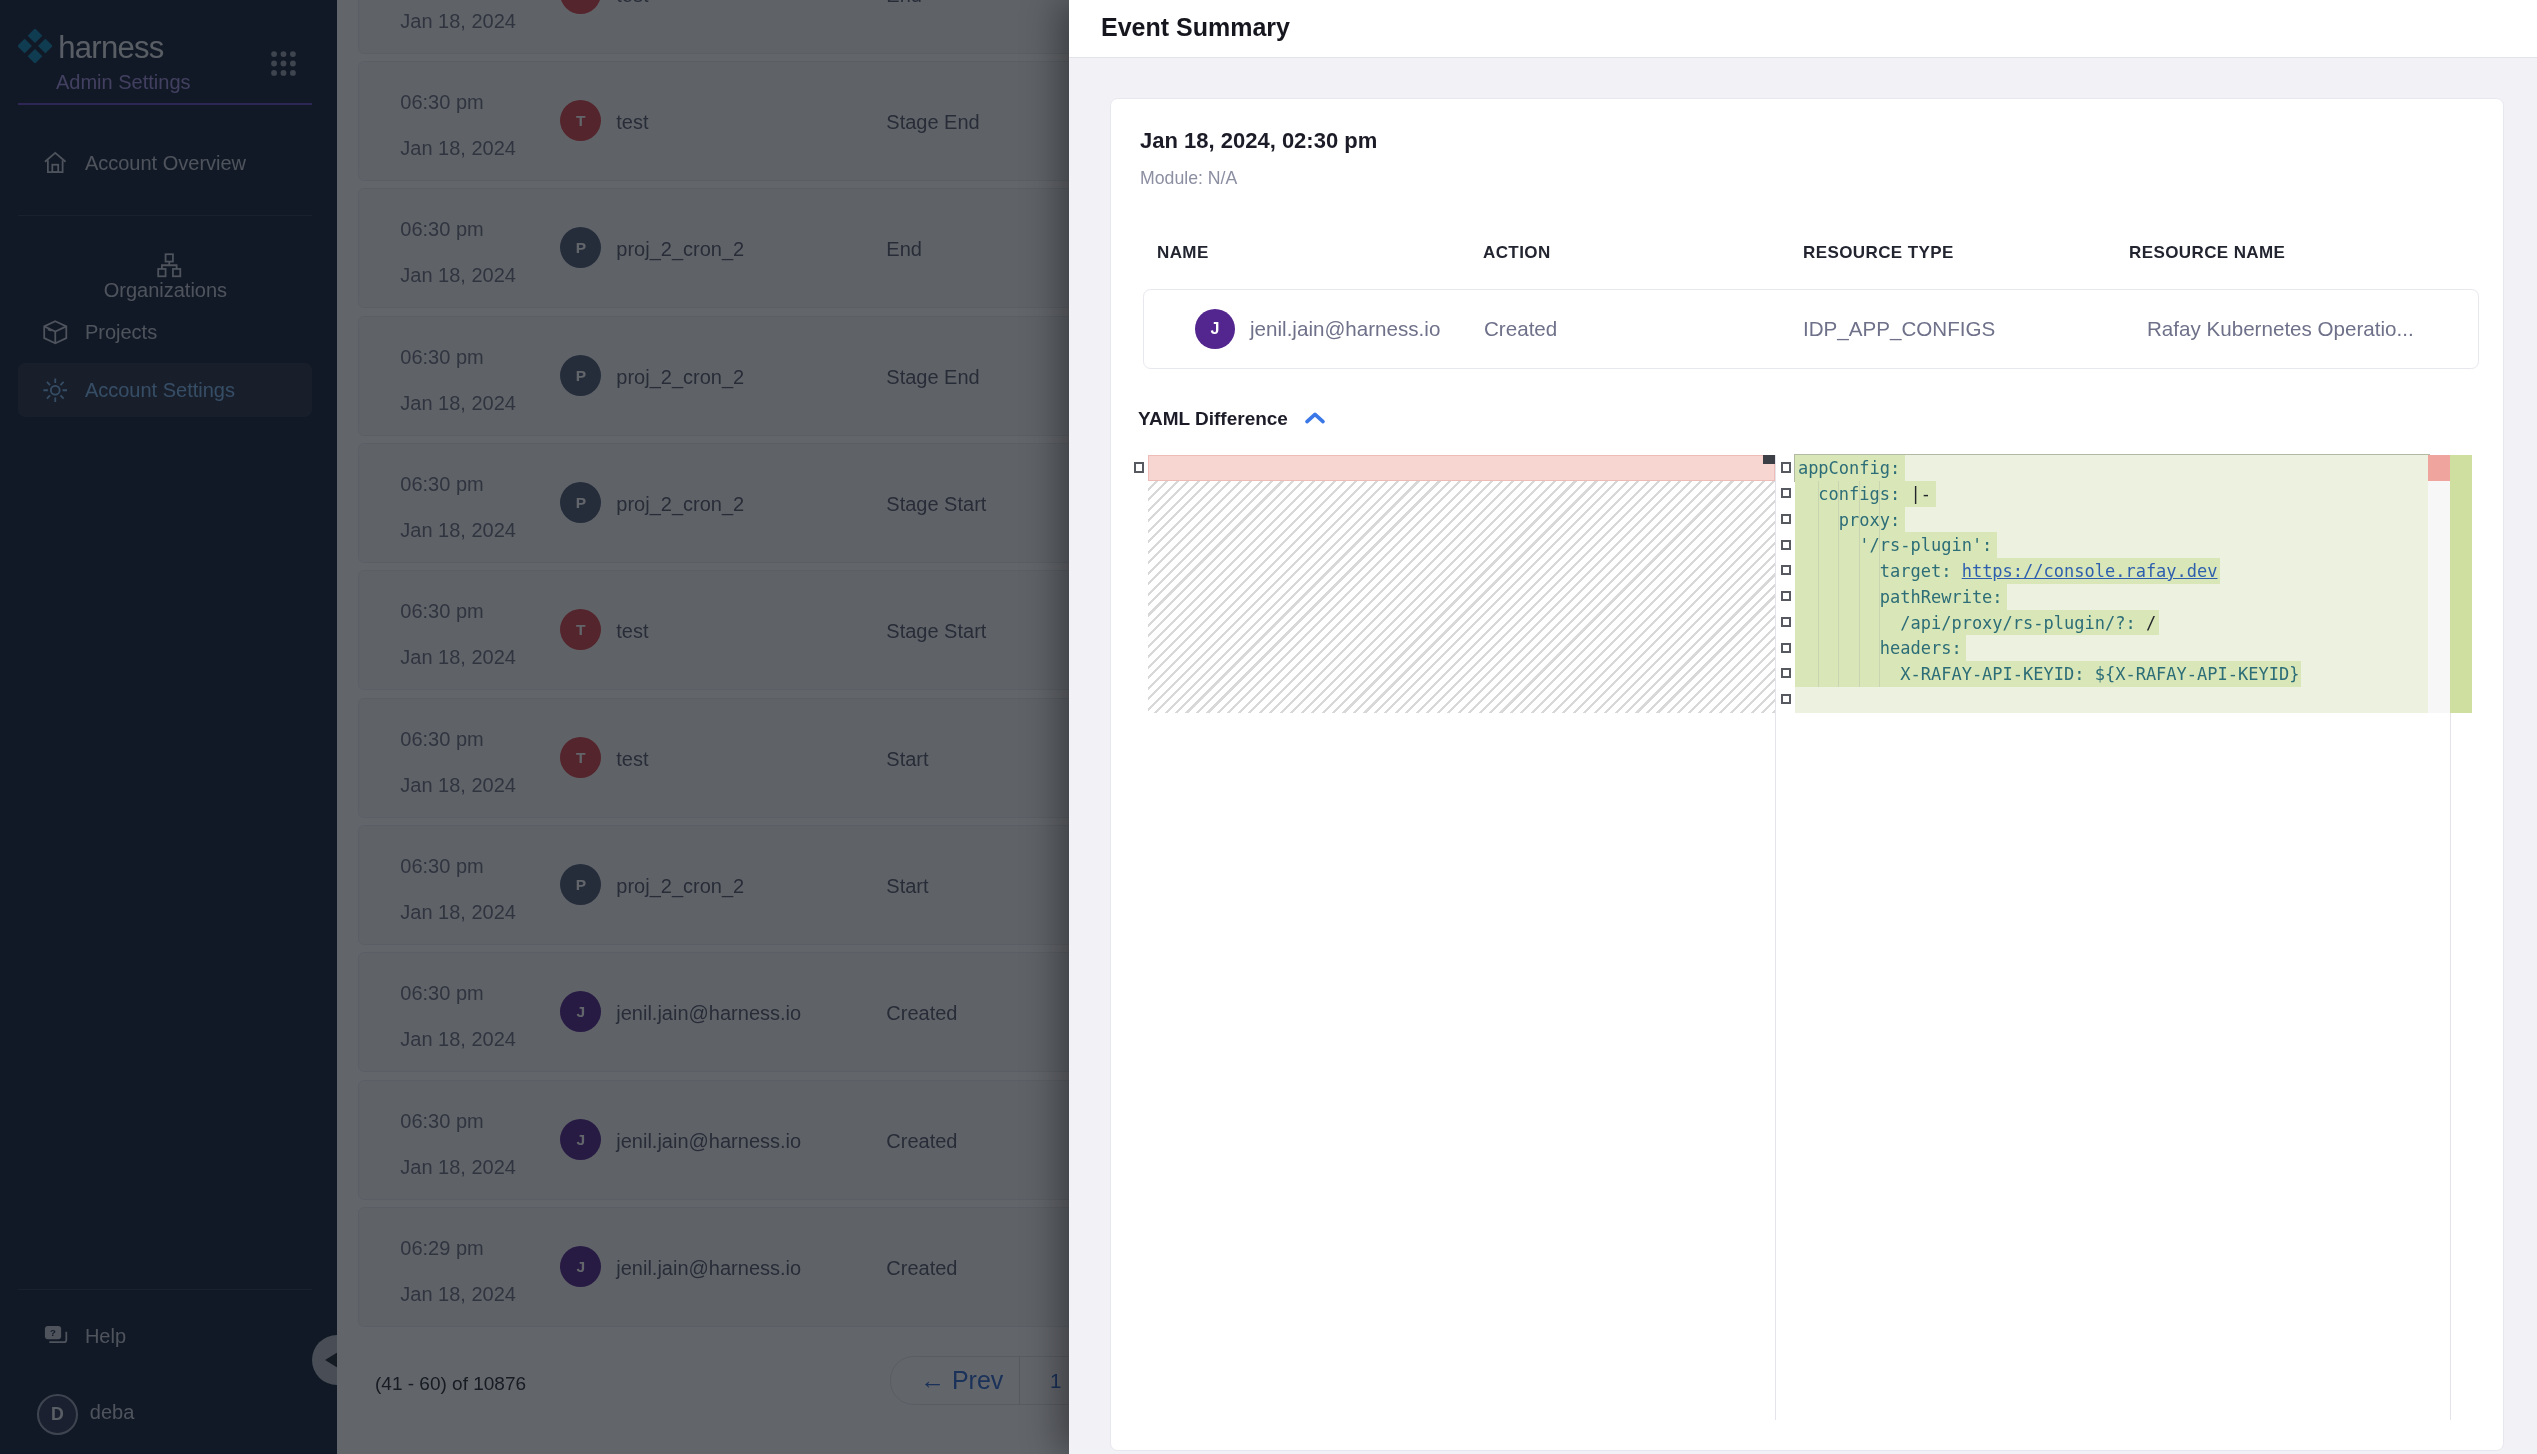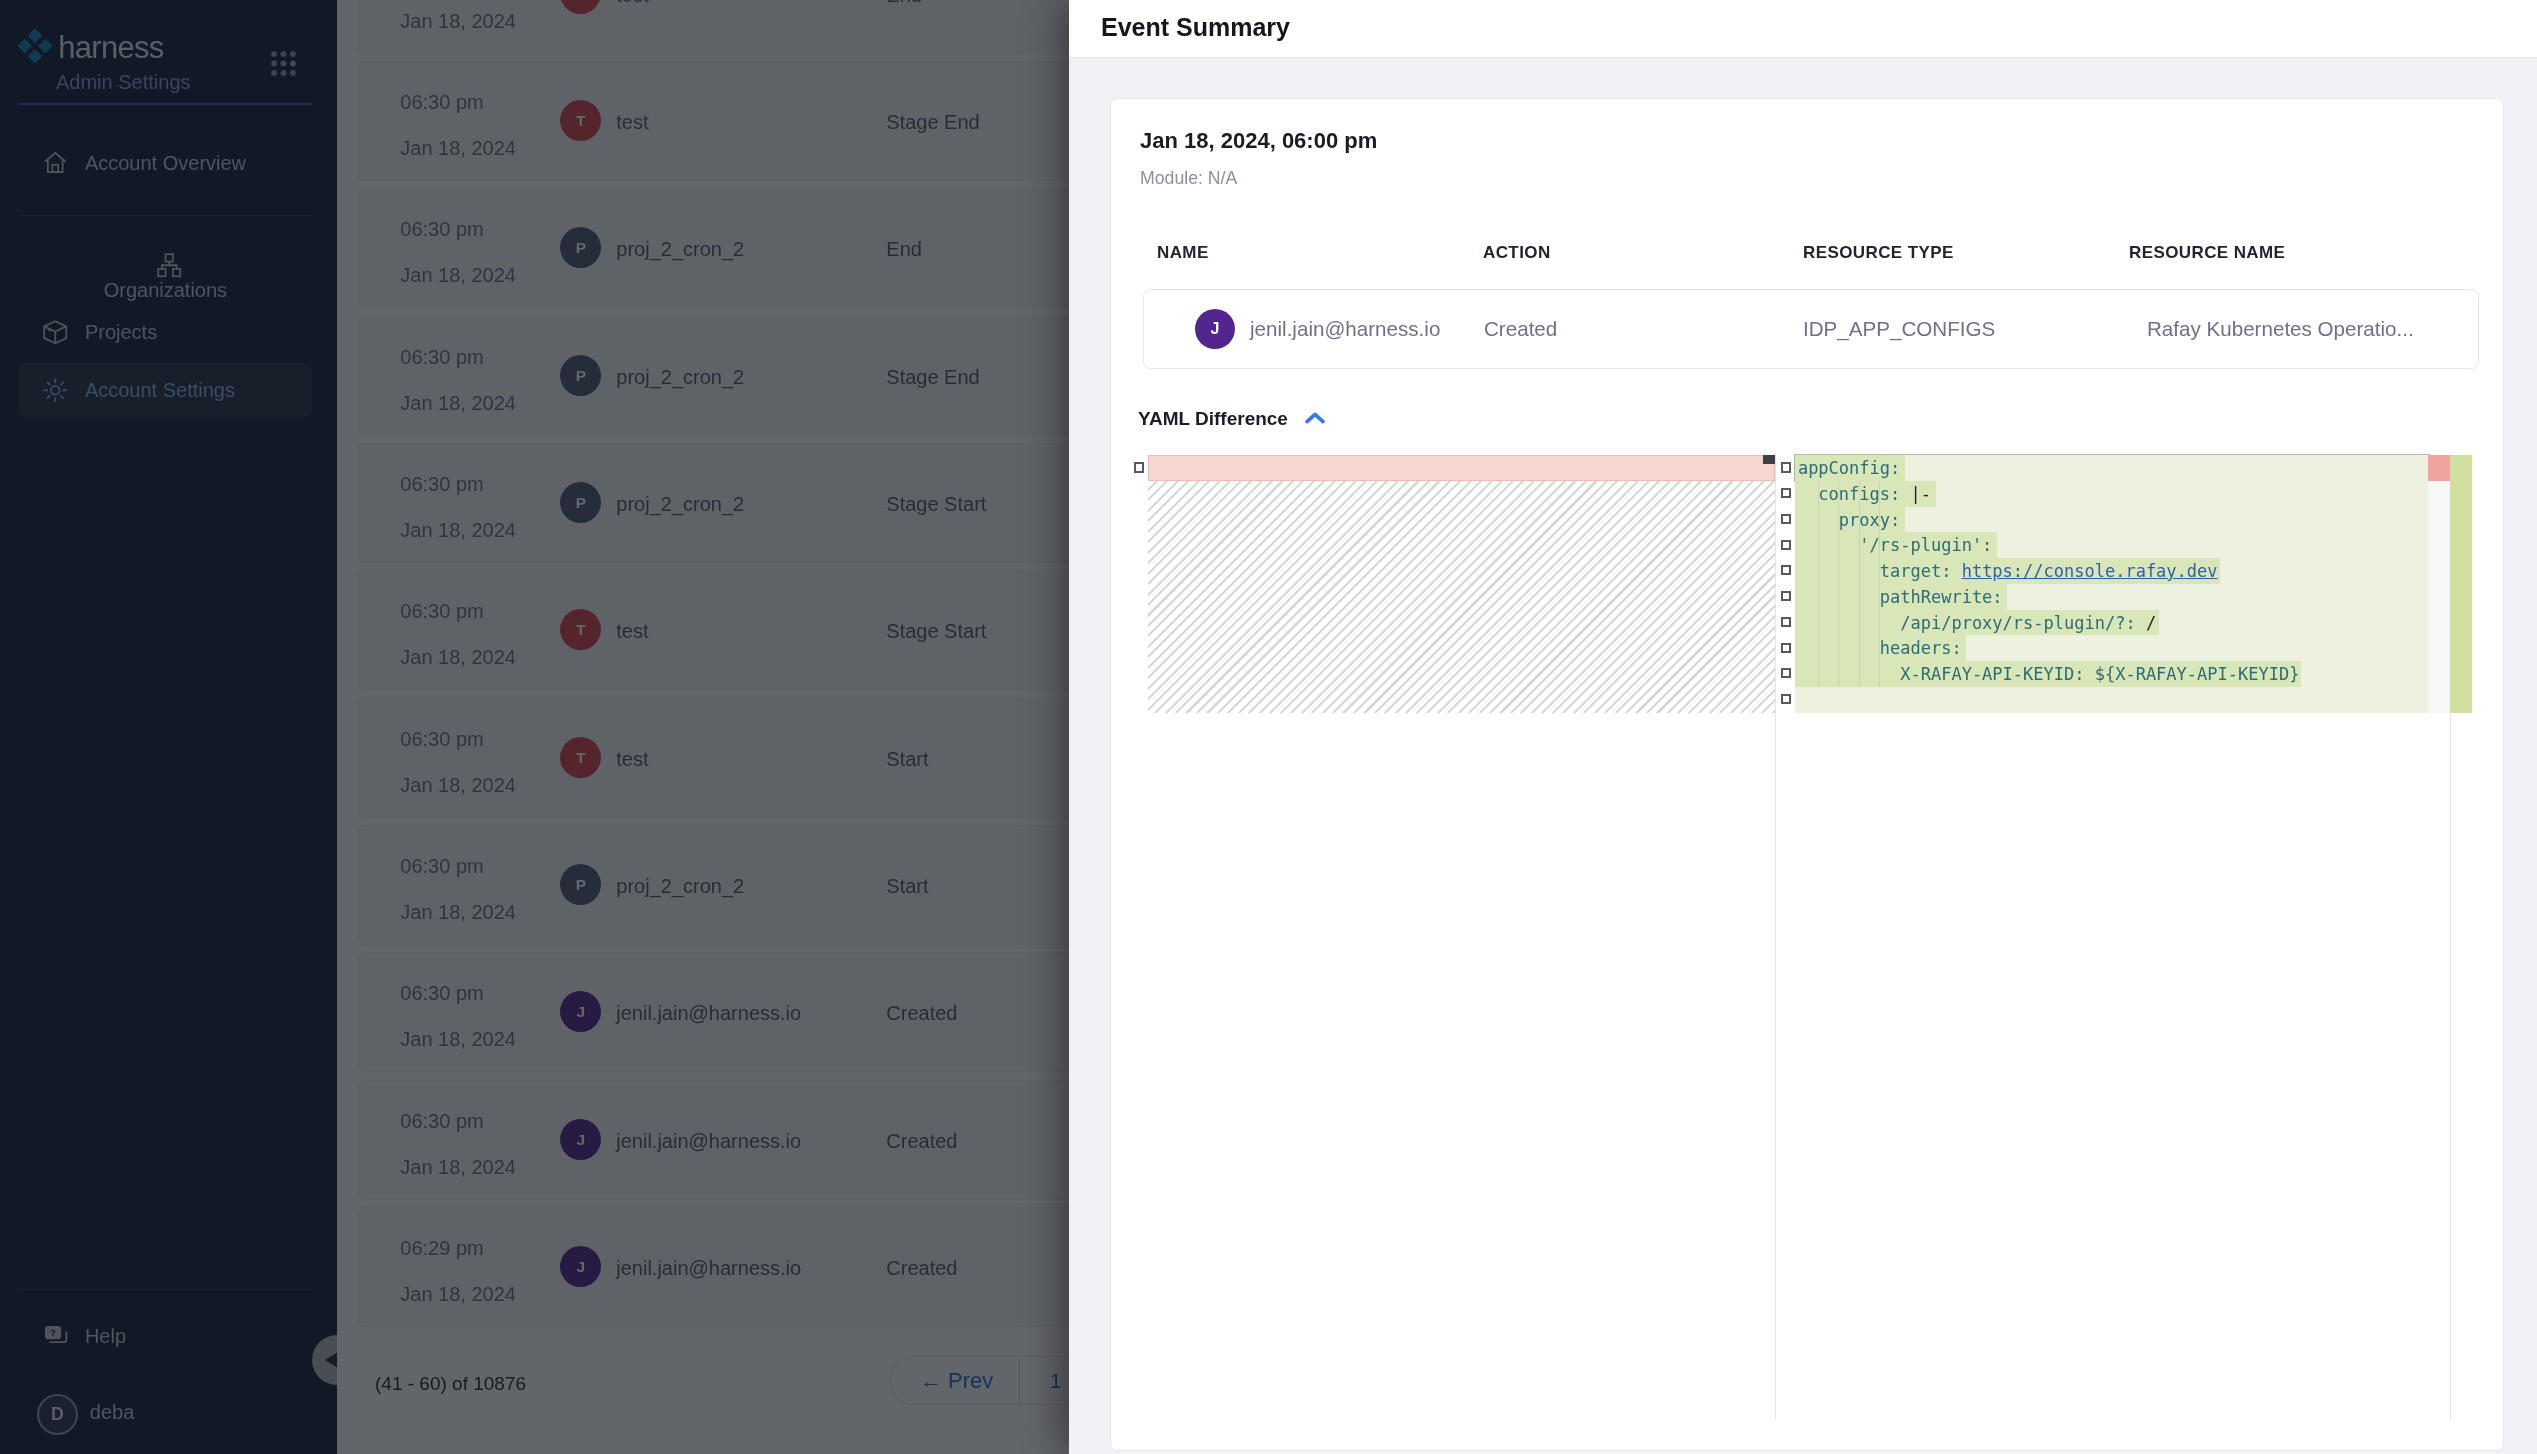--- a/index.html
+++ b/index.html
@@ -36,21 +36,21 @@
   .a-date{position:absolute;left:41px;top:75px;font-size:20px;color:#6c7080;}
   .a-avatar{position:absolute;left:201px;top:38px;width:41px;height:41px;border-radius:50%;
             color:#fff;font-size:15.5px;font-weight:700;display:flex;align-items:center;justify-content:center;}
   .a-name{position:absolute;left:257px;top:49px;font-size:20px;color:#54586a;}
   .a-action{position:absolute;left:527px;top:49px;font-size:20px;color:#54586a;}
 
   #page-range{position:absolute;left:38px;top:1373px;font-size:19px;color:#23262e;}
   #pager-pill{position:absolute;left:553px;top:1356px;width:589px;height:47px;background:#fff;
               border:0.7px solid #e5e6ea;border-radius:23.6px;}
   #prev-btn{position:absolute;left:29px;top:0;height:47px;display:flex;align-items:center;
-            font-size:22px;color:#2e68cc;cursor:pointer;}
+            font-size:25px;color:#2e68cc;cursor:pointer;}
   .pill-divider{position:absolute;left:128px;top:0;width:0.7px;height:47px;background:#dcdee4;}
   #page-1{position:absolute;left:159px;top:0;height:47px;display:flex;align-items:center;
           font-size:20.6px;color:#2e68cc;cursor:pointer;}
 
   
   #dim{position:absolute;inset:0;background:rgba(16,21,29,0.66);z-index:10;}
 
   
   #modal{position:absolute;left:1069px;top:0;width:1534px;height:1454px;background:#86efac;z-index:20;
          box-shadow:-10.3px 0 34px rgba(0,0,0,0.38);}
@@ -295,21 +295,21 @@
     <div id="modal-title">Event Summary</div>
     <div id="close-btn">
       <svg width="23.6" height="23.6" viewBox="0 0 32 32" stroke="#5b6472" stroke-width="4.5" stroke-linecap="round">
         <path d="M6 6 L26 26 M26 6 L6 26"></path>
       </svg>
     </div>
   </div>
 
   <div id="modal-body">
     <div id="event-card">
-      <div id="ev-datetime">Jan 18, 2024, 06:00 pm</div>
+      <div id="ev-datetime">Jan 18, 2024, 02:30 pm</div>
       <div id="ev-module">Module: N/A</div>
 
       <div class="es-header" style="left:46px;">NAME</div>
       <div class="es-header" style="left:372px;">ACTION</div>
       <div class="es-header" style="left:692px;">RESOURCE TYPE</div>
       <div class="es-header" style="left:1018px;">RESOURCE NAME</div>
 
       <div id="es-row">
         <div id="es-avatar" style="background: rgb(83, 37, 142);">J</div>
         <div class="es-cell" style="left:106px;">jenil.jain@harness.io</div>

